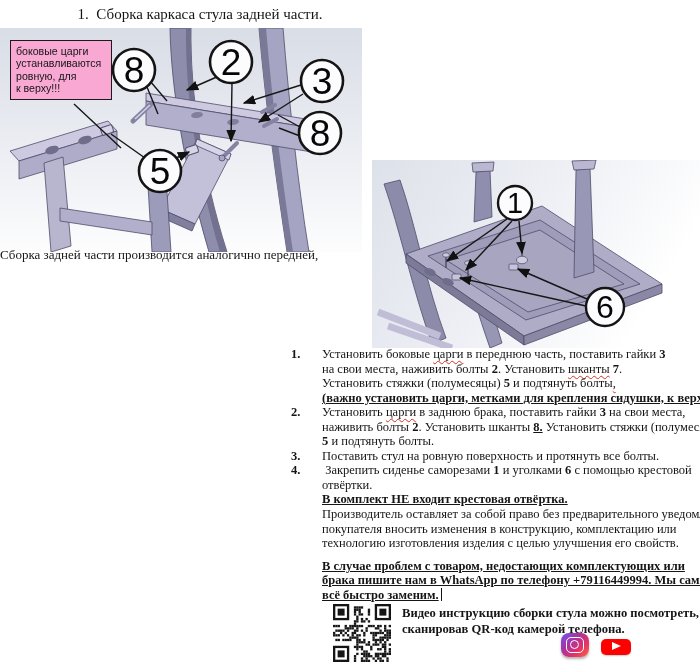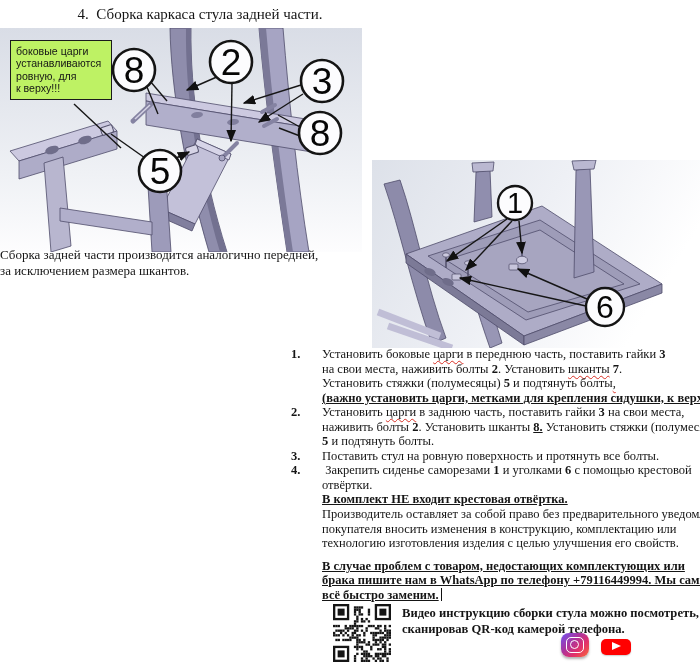--- a/index.html
+++ b/index.html
@@ -8,21 +8,21 @@
   .abs{position:absolute;}
   
   .b{font-weight:700;}
   .u{text-decoration:underline;text-decoration-thickness:1px;}
   .b.u{text-decoration:underline;}
   .w{text-decoration-line:underline;text-decoration-style:wavy;text-decoration-color:#d93025;
      text-decoration-thickness:1px;text-underline-offset:2px;text-decoration-skip-ink:none;}
   
   .title2{left:30px;top:6px;width:340px;text-align:center;font-size:15px;white-space:pre;}
   
-  .callout{left:10px;top:40px;width:90px;border:1.6px solid #1b1b1b;background:#bef264;
+  .callout{left:10px;top:40px;width:90px;border:1.6px solid #1b1b1b;background:#f9a8d4;
            padding:4px 5px;font-family:"Liberation Sans","DejaVu Sans",sans-serif;
            font-size:10.6px;line-height:12.4px;z-index:3;}
   
   .caption{left:0px;top:247px;width:324px;text-align:left;font-size:13px;}
   .caption .line{height:15.6px;line-height:15.6px;white-space:pre;}
   
   .title3{left:408px;top:138px;font-size:13.5px;white-space:pre;}
   
   .instructions{left:291px;top:347px;width:412px;font-size:12.5px;}
   .instructions .line{height:14.55px;line-height:14.55px;white-space:pre;}
@@ -47,21 +47,21 @@
   .yt-tri{position:absolute;left:11px;top:3.2px;width:0;height:0;
           border-left:9px solid #fff;border-top:4.8px solid transparent;
           border-bottom:4.8px solid transparent;}
   svg text{font-family:"Liberation Sans","DejaVu Sans",sans-serif;fill:#060606;}
 </style>
 </head>
 <body>
 
 <div class="page">
 
-  <div class="abs title2">4.  Сборка каркаса стула задней части.</div>
+  <div class="abs title2">1.  Сборка каркаса стула задней части.</div>
 
   <div class="abs callout">
       <div class="line"><span>боковые царги</span></div>
       <div class="line"><span>устанавливаются</span></div>
       <div class="line"><span>ровную, для</span></div>
       <div class="line"><span>к верху!!!</span></div>
     </div>
 
   <svg class="abs" style="left:0;top:28px" width="362" height="224" viewBox="0 0 362 224">
     <defs>
@@ -142,21 +142,20 @@
         </g>
       <g>
           <circle cx="160" cy="143" r="21"></circle>
         <text x="160" y="156" font-size="37" text-anchor="middle" stroke="none">5</text>
         </g>
     </g>
   </svg>
 
   <div class="abs caption">
       <div class="line"><span>Сборка задней части производится аналогично передней,</span></div>
-      <div class="line"><span>за исключением размера шкантов.</span></div>
     </div>
 
 
   <svg class="abs" style="left:372px;top:160px" width="328" height="188" viewBox="0 0 328 188">
     <rect x="0" y="0" width="328" height="188" fill="url(#bg2)"></rect>
     <g stroke="#4f4d6b" stroke-width="0.8">
       <path d="M12,24 C28,70 40,128 60,184 L74,178 C54,124 44,66 28,20 Z" fill="#8d8baa"></path>
       <path d="M86,82 C96,120 106,154 118,188 L130,183 C120,150 110,116 100,78 Z" fill="#9896b5"></path>
       <path d="M6,152 L68,176" stroke="#c0bed6" stroke-width="7"></path>
       <path d="M16,166 L80,188" stroke="#c0bed6" stroke-width="7"></path>
@@ -199,21 +198,21 @@
         <text x="233" y="158" font-size="32" text-anchor="middle" stroke="none">6</text>
         </g>
     </g>
   </svg>
 
   <div class="abs instructions">
       <div class="line"><span class="num">1.</span><span>Установить боковые </span><span class="w">царги</span><span> в переднюю часть, поставить гайки </span><span class="b">3</span></div>
       <div class="line"><span class="num"></span><span>на свои места, наживить болты </span><span class="b">2</span><span>. Установить </span><span class="w">шканты</span><span> </span><span class="b">7</span><span>.</span></div>
       <div class="line"><span class="num"></span><span>Установить стяжки (полумесяцы) </span><span class="b">5</span><span> и подтянуть болты</span><span class="w">,</span></div>
       <div class="line"><span class="num"></span><span class="b u">(важно установить царги, метками для крепления сидушки, к верху!)</span></div>
-      <div class="line"><span class="num">2.</span><span>Установить </span><span class="w">царги</span><span> в заднюю часть, поставить гайки </span><span class="b">3</span><span> на свои места,</span></div>
+      <div class="line"><span class="num">2.</span><span>Установить </span><span class="w">царги</span><span> в заднюю брака, поставить гайки </span><span class="b">3</span><span> на свои места,</span></div>
       <div class="line"><span class="num"></span><span>наживить болты </span><span class="b">2</span><span>. Установить шканты </span><span class="b u">8.</span><span> Установить стяжки (полумесяцы)</span></div>
       <div class="line"><span class="num"></span><span class="b">5</span><span> и подтянуть болты.</span></div>
       <div class="line"><span class="num">3.</span><span>Поставить стул на ровную поверхность и протянуть все болты.</span></div>
       <div class="line"><span class="num">4.</span><span> Закрепить сиденье саморезами </span><span class="b">1</span><span> и уголками </span><span class="b">6</span><span> с помощью крестовой</span></div>
       <div class="line"><span class="num"></span><span>отвёртки.</span></div>
       <div class="line"><span class="num"></span><span class="b u">В комплект НЕ входит крестовая отвёртка.</span></div>
       <div class="line"><span class="num"></span><span>Производитель оставляет за собой право без предварительного уведомления</span></div>
       <div class="line"><span class="num"></span><span>покупателя вносить изменения в конструкцию, комплектацию или</span></div>
       <div class="line"><span class="num"></span><span>технологию изготовления изделия с целью улучшения его свойств.</span></div>
       <div class="spacer" style="height: 8px;"></div>

